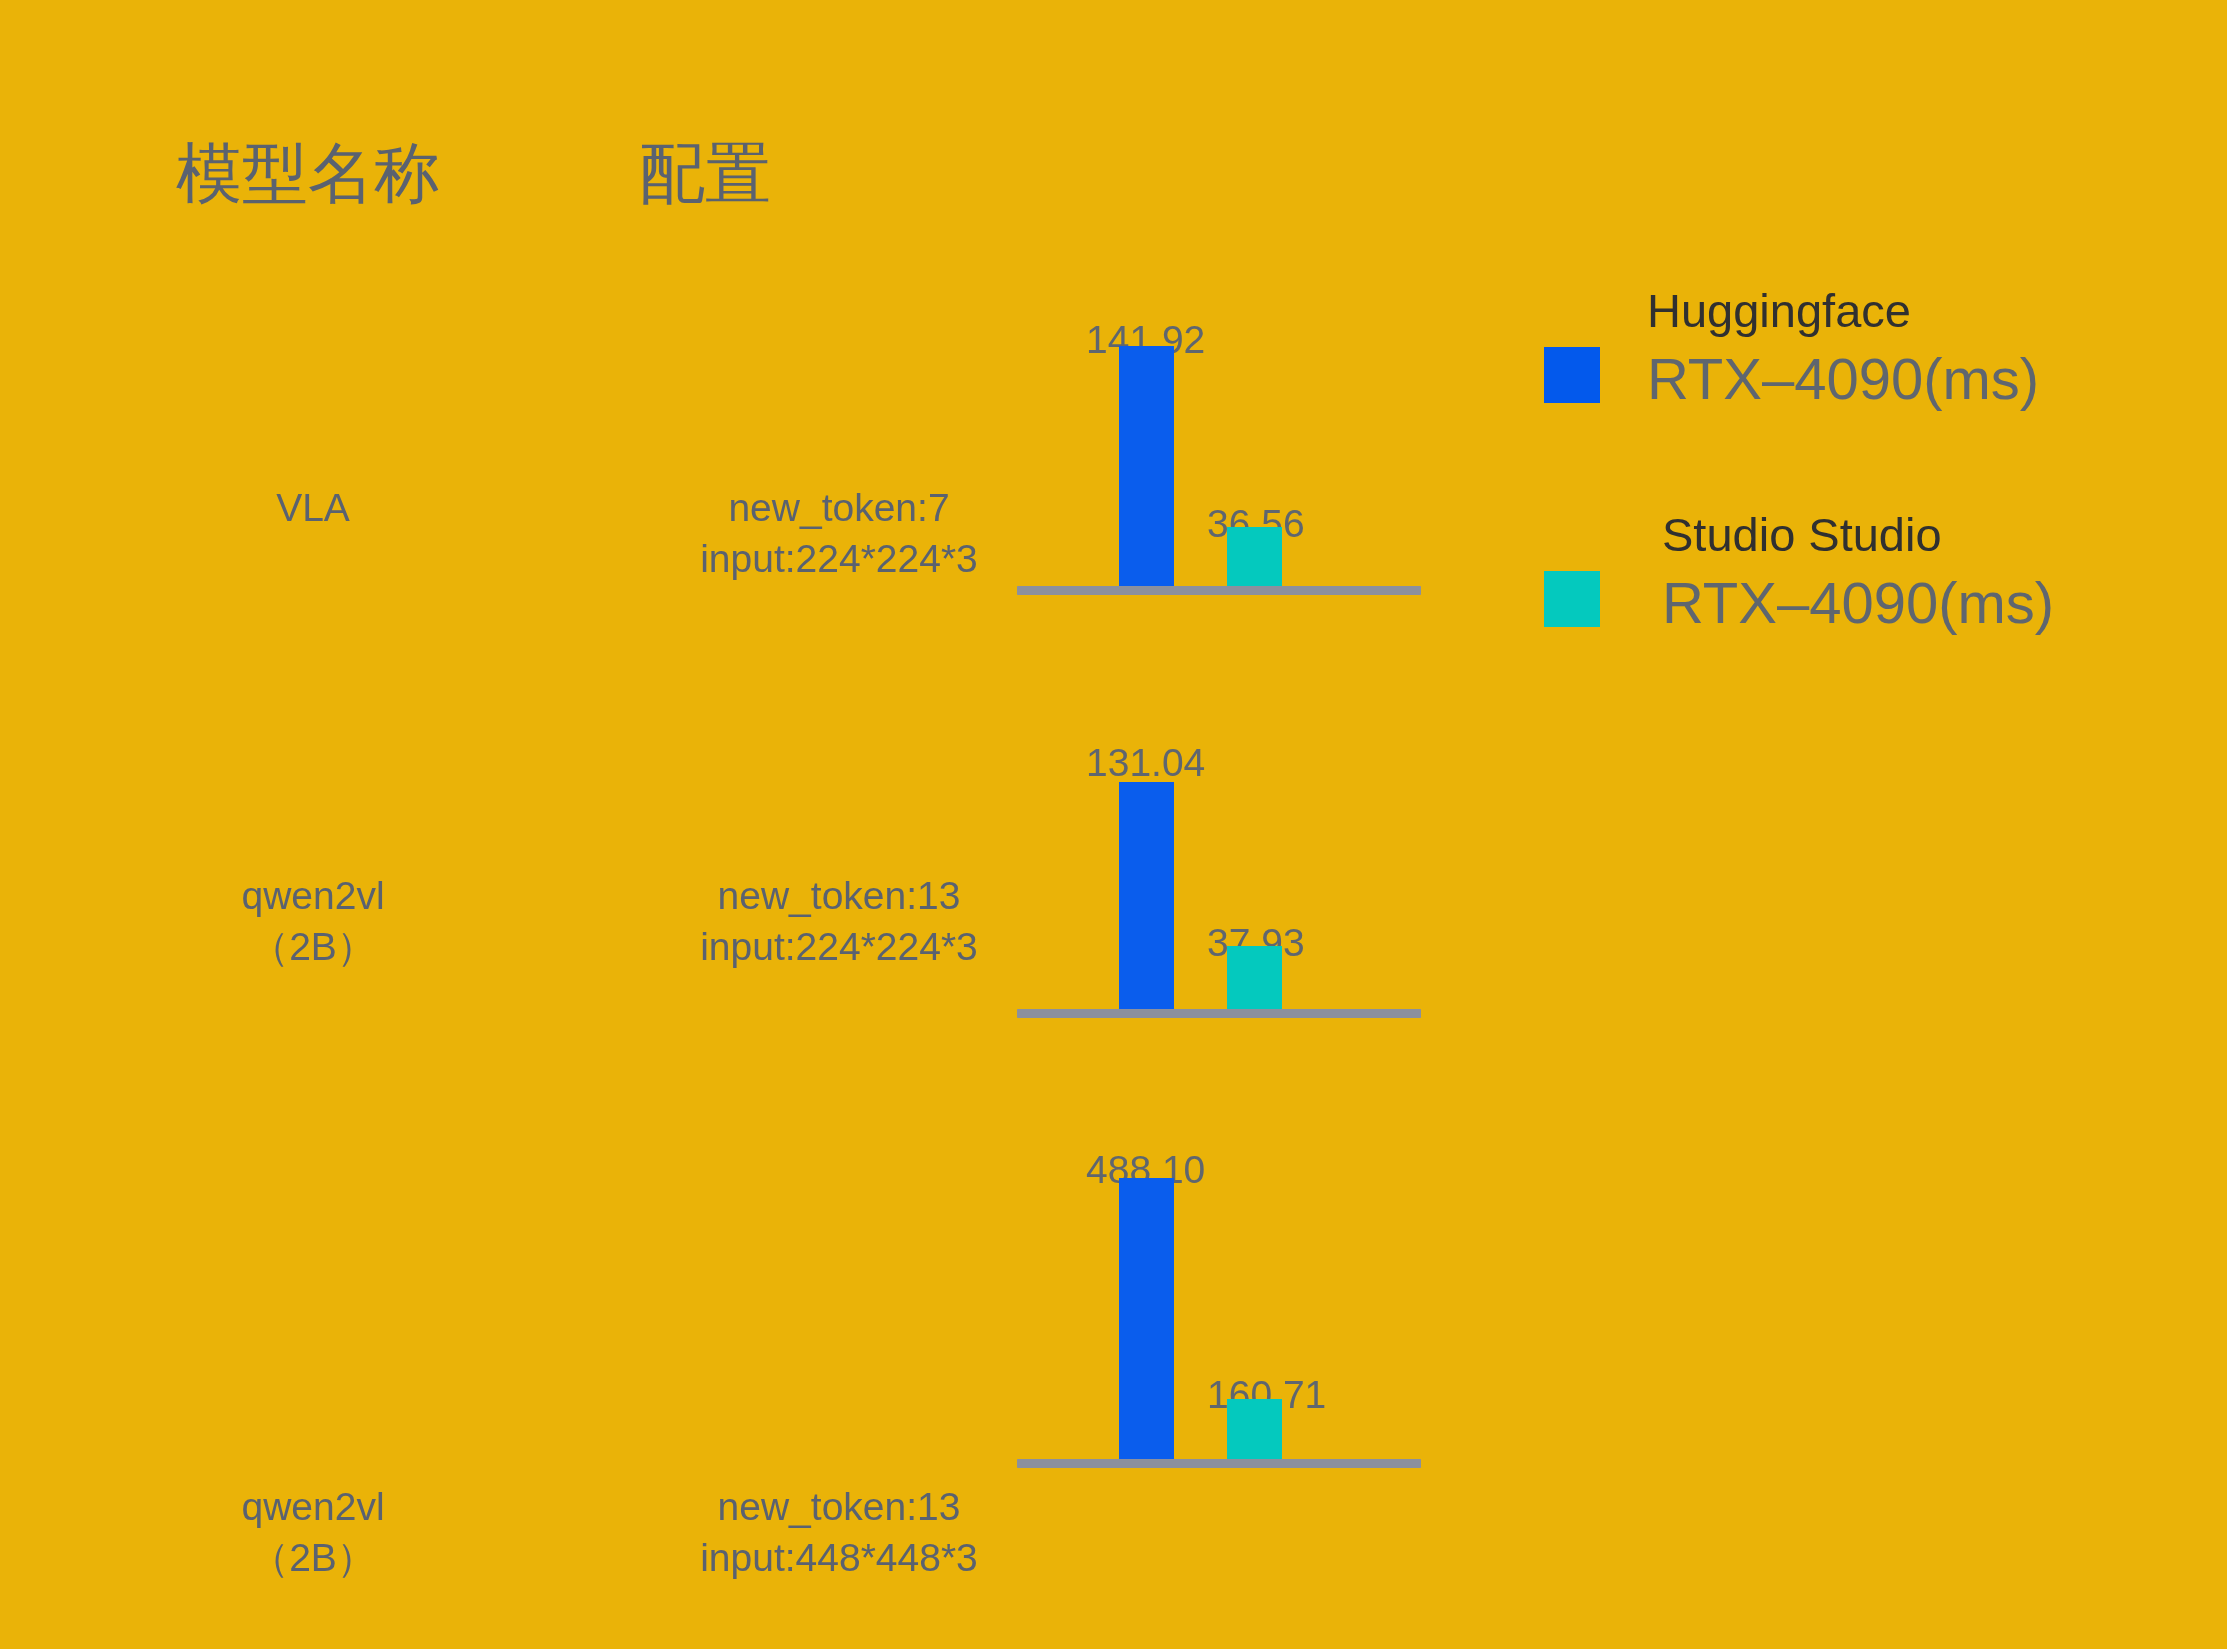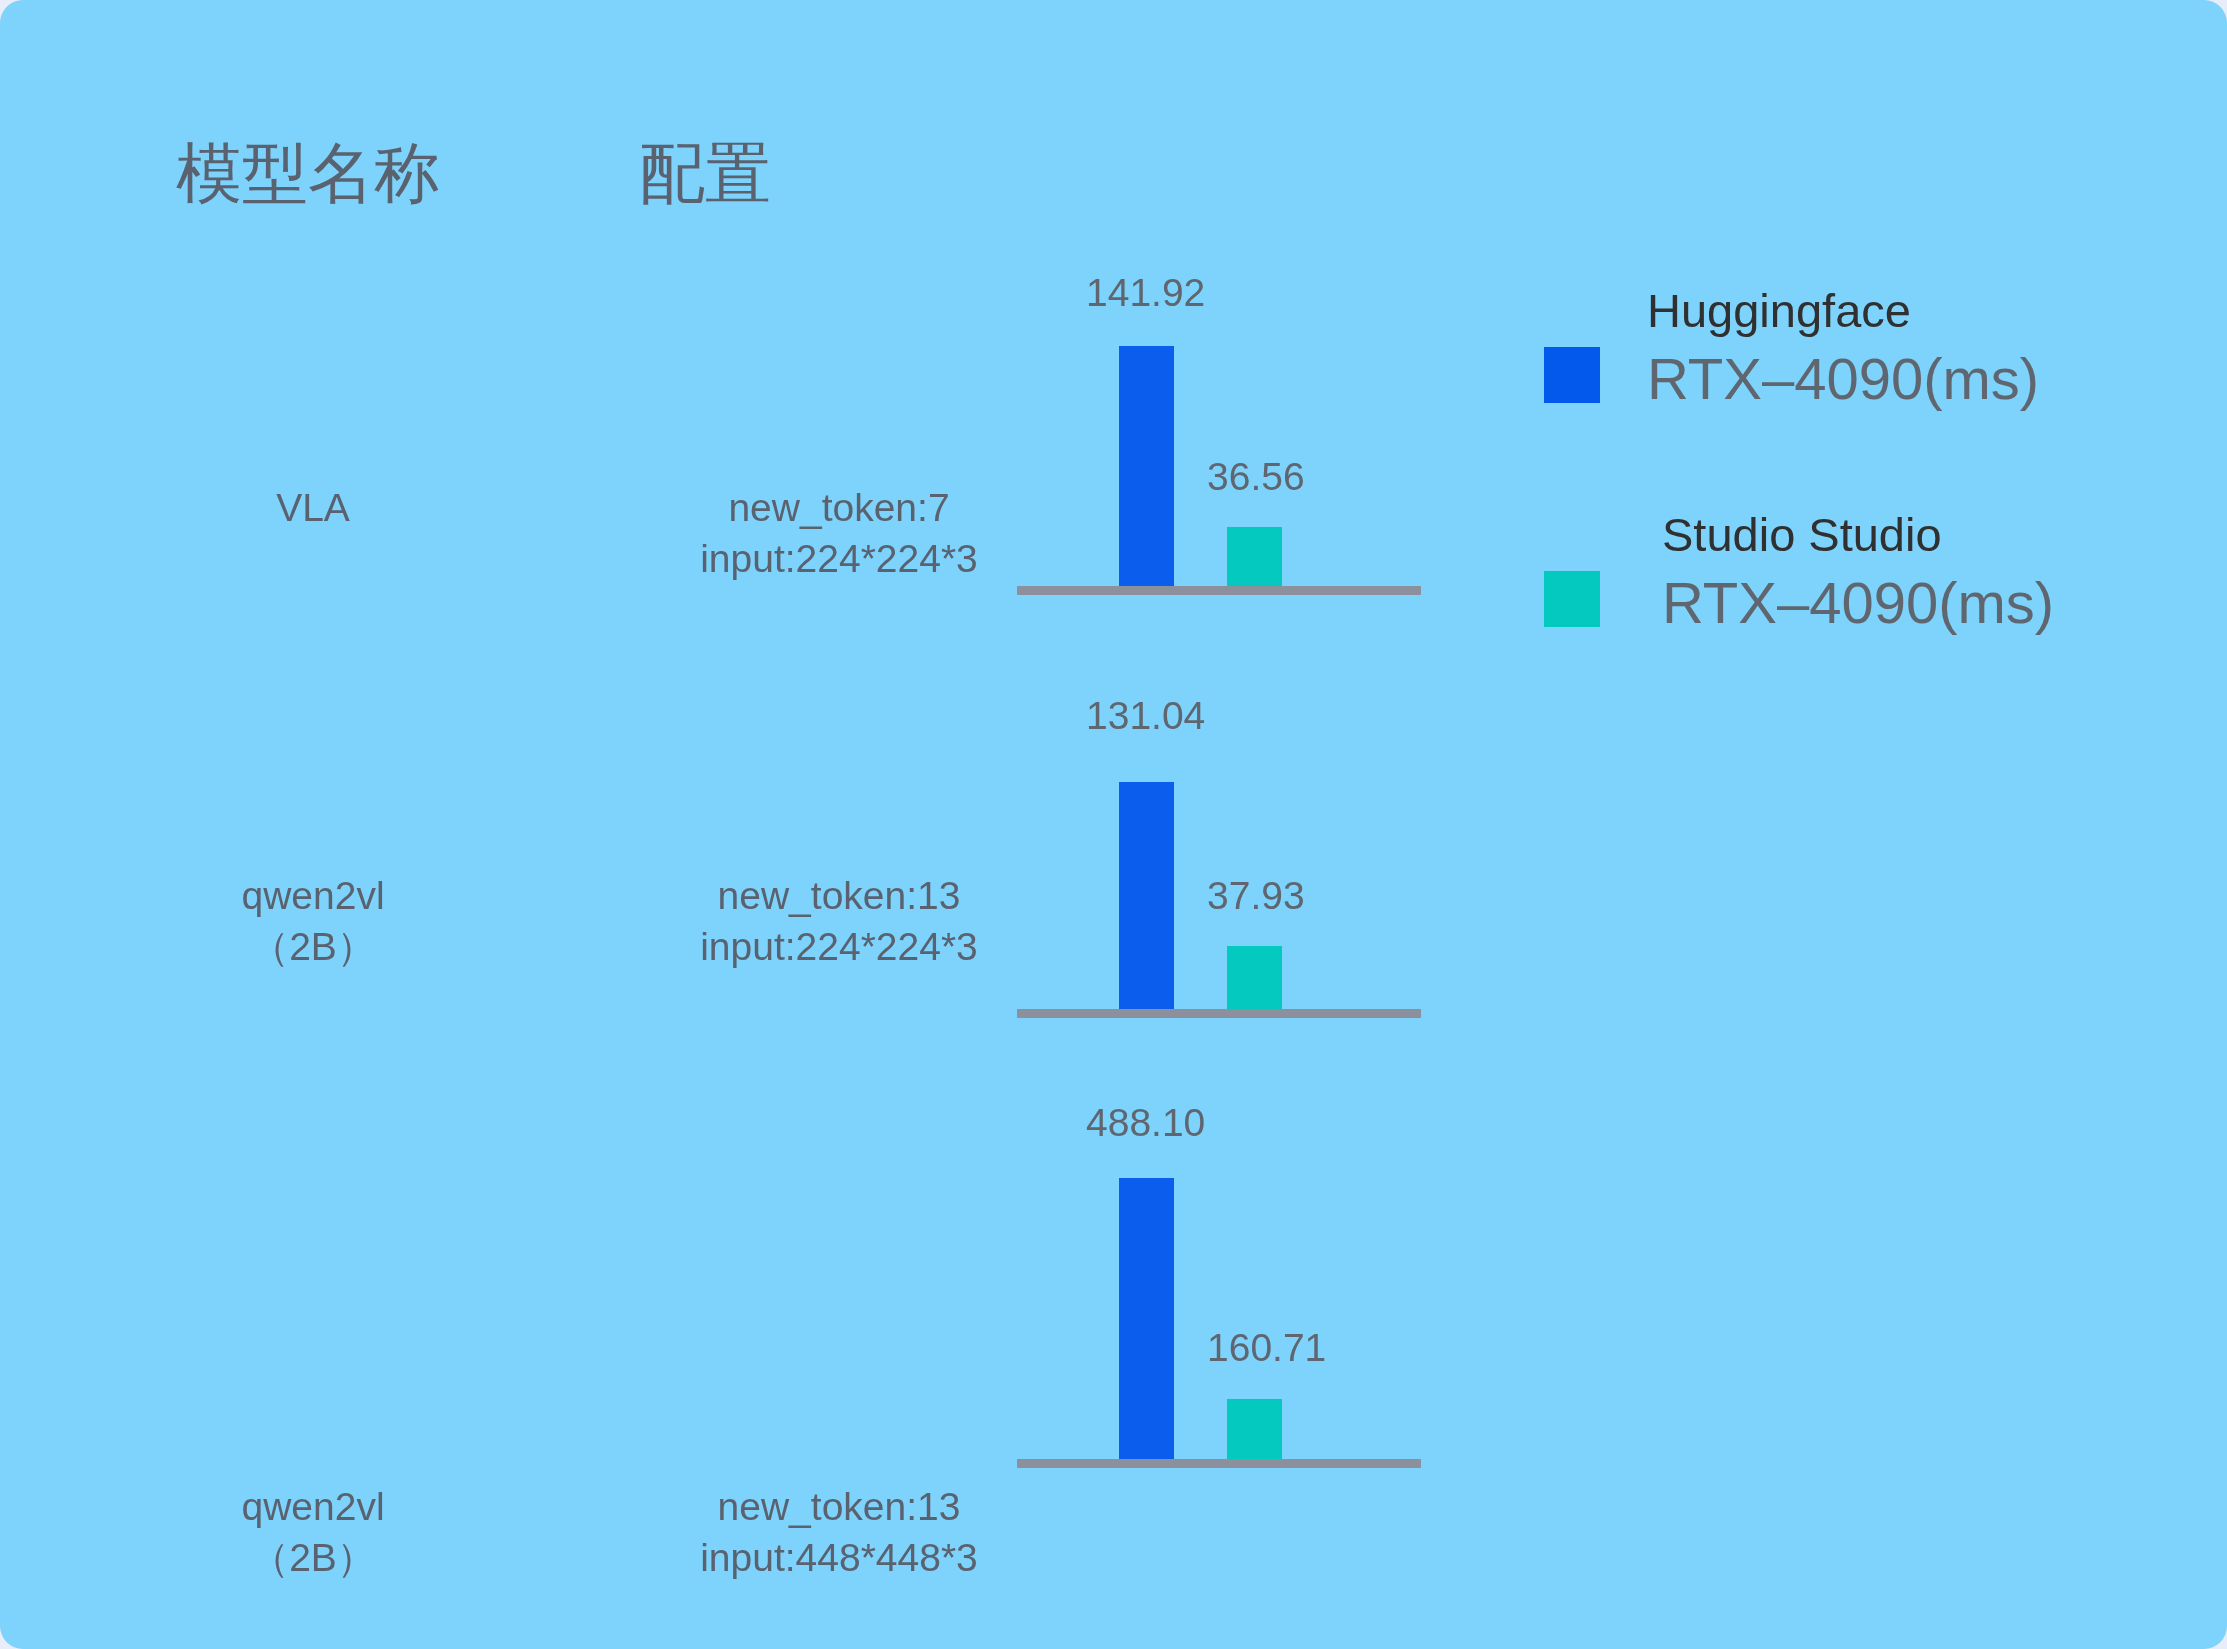--- a/index.html
+++ b/index.html
@@ -4,24 +4,23 @@
 <style>
   html, body {
     margin: 0;
     padding: 0;
     background: #e8edfa;
   }
   #page {
     position: relative;
     width: 2227px;
     height: 1649px;
-    background: #7dd3fc;
+    background: #eab308;
     overflow: hidden;
     font-family: "Liberation Sans", "DejaVu Sans", sans-serif;
-    border-radius: 23px;
     -webkit-font-smoothing: antialiased;
   }
 
   
   .col-header {
     position: absolute;
     font-size: 66px;
     line-height: 1;
     color: #5a6270;
     font-weight: 400;
@@ -98,20 +97,21 @@
   
   #row-2 .bar.hf    { top: 89px; height: 290px; }
   #row-2 .bar.genie { top: 310px; height: 60px; }
 
   .bar-value {
     position: absolute;
     font-size: 39px;
     line-height: 1;
     color: #5f666f;
     white-space: nowrap;
+    margin-top: 47px;
   }
   .bar-value.hf    { left: 69px; }
   .bar-value.genie { left: 190px; }
 
   #row-0 .bar-value.hf    { top: 38px; }
   #row-0 .bar-value.genie { top: 222px; }
   #row-1 .bar-value.hf    { top: 38px; }
   #row-1 .bar-value.genie { top: 218px; }
   #row-2 .bar-value.hf    { top: 14px; }
   #row-2 .bar-value.genie { top: 239px; }

